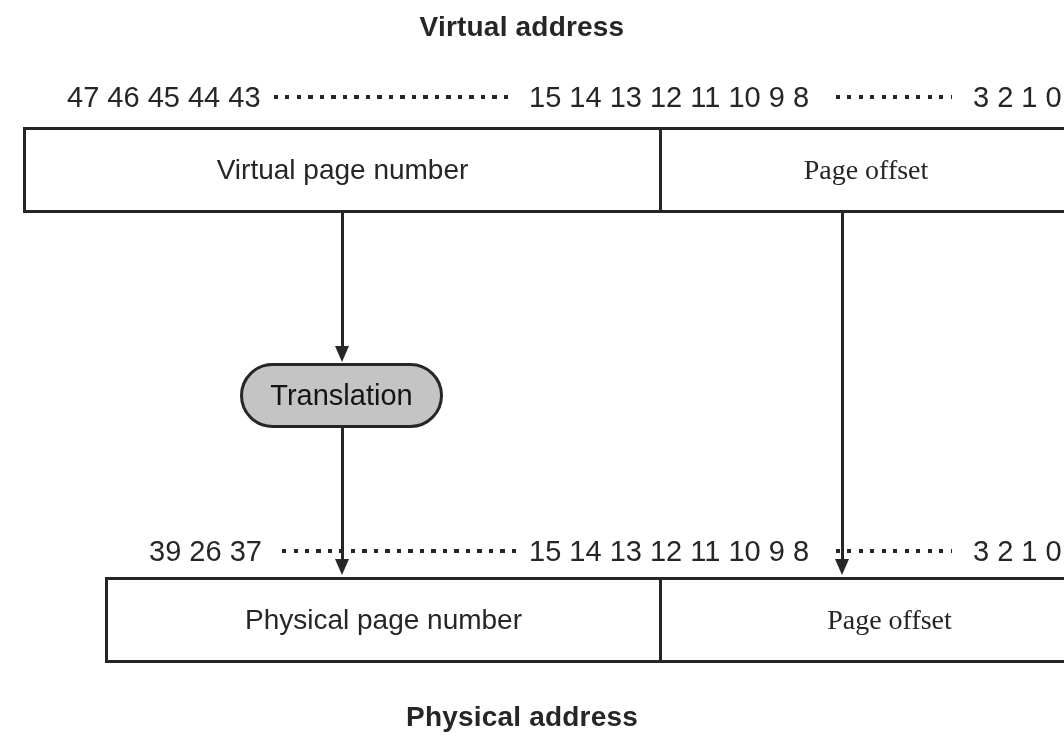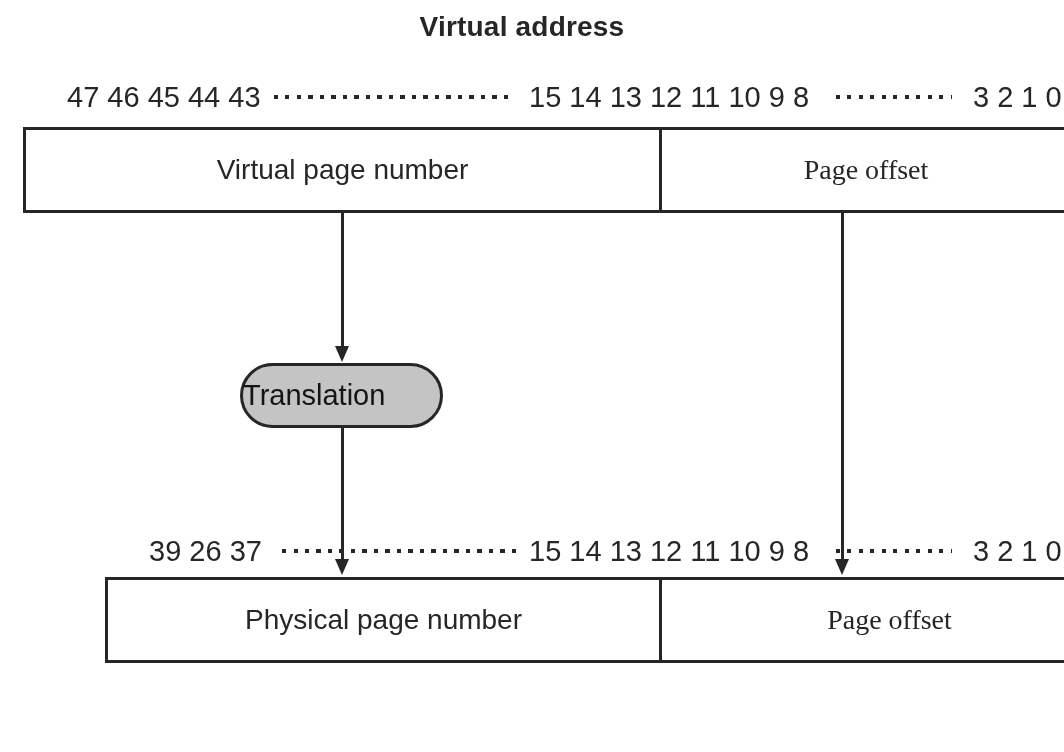--- a/index.html
+++ b/index.html
@@ -96,21 +96,21 @@
     left: 240px;
     top: 363px;
     width: 203px;
     height: 65px;
     box-sizing: border-box;
     background: var(--pill-fill, #c4c4c4);
     border: 3px solid var(--ink, #262626);
     border-radius: 34px;
     display: flex;
     align-items: center;
-    justify-content: flex-start;
+    justify-content: center;
   }
   .pill-label {
     font-size: 29px;
     color: #141414;
   }
 </style>
 </head>
 <body>
 
 <div class="canvas">
@@ -157,14 +157,15 @@
 
   <div class="addr-box" style="left:105px;top:577px;width:1015px;">
     <div class="addr-cell left" style="width:554px;">
       <span class="cell-label">Physical page number</span>
     </div>
     <div class="addr-cell right">
       <span class="cell-label">Page offset</span>
     </div>
   </div>
 
+  <div class="title" style="top:700px;">Physical address</div>
 
 </div>
 
 </body></html>

